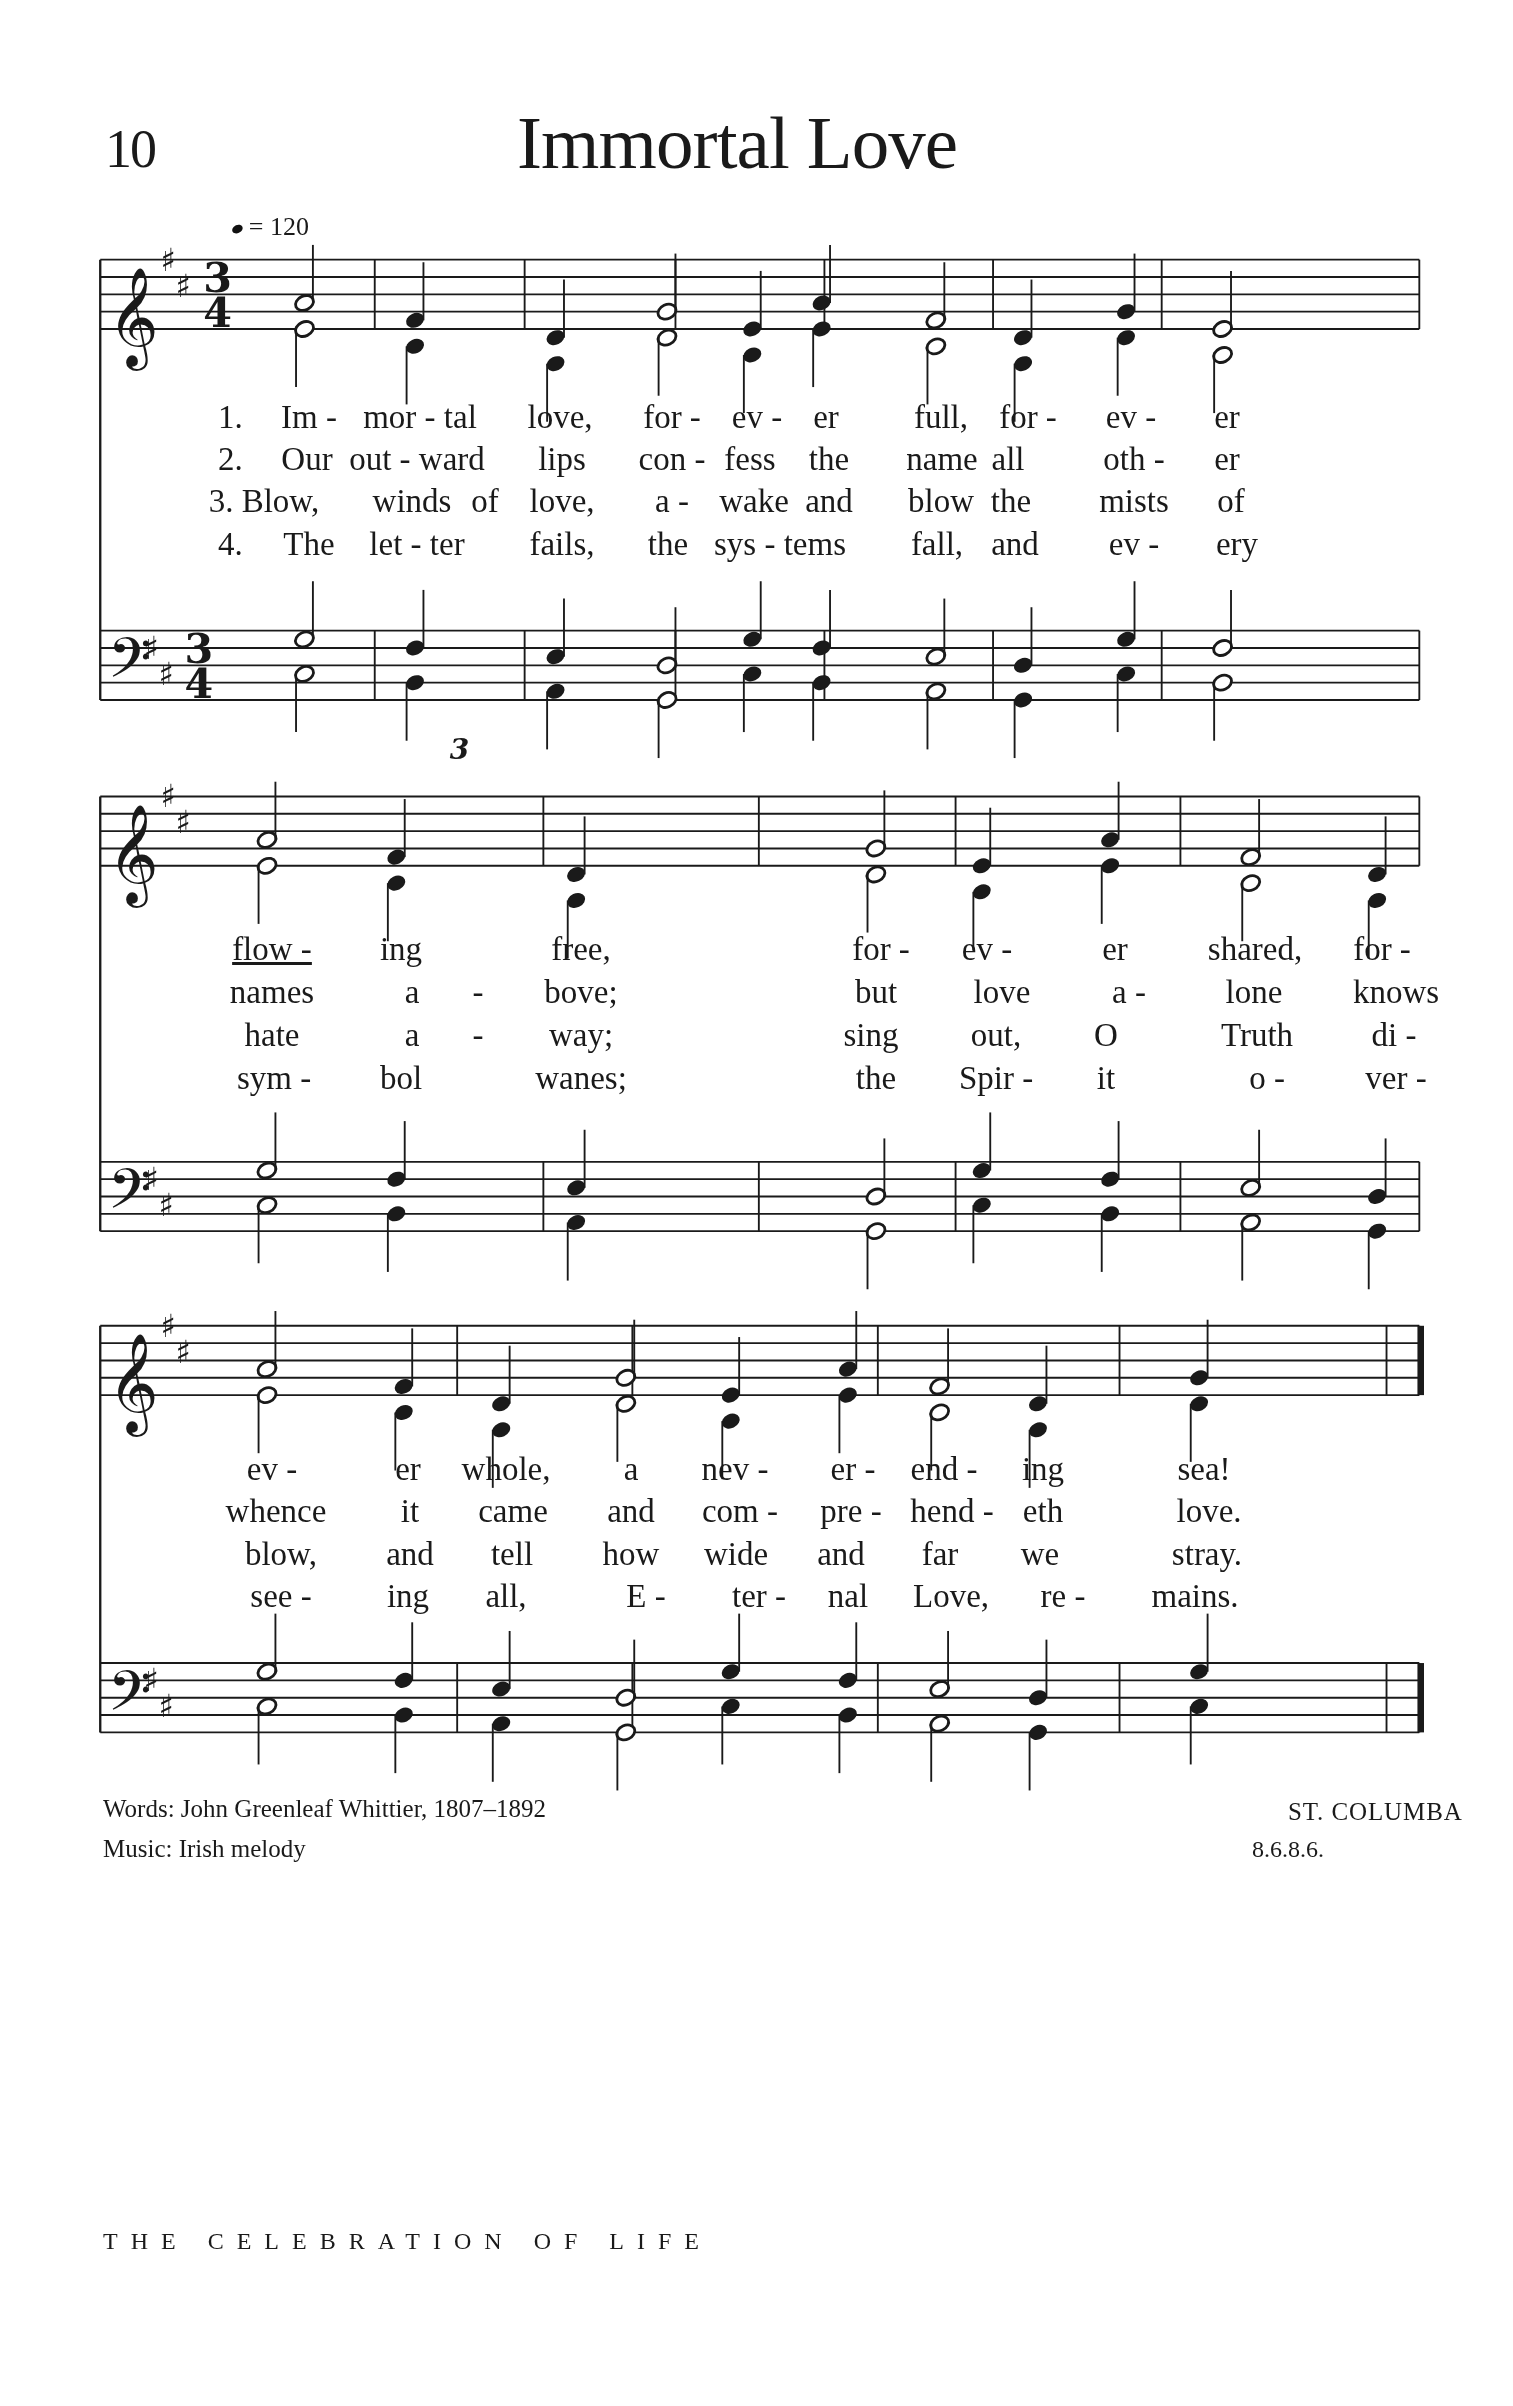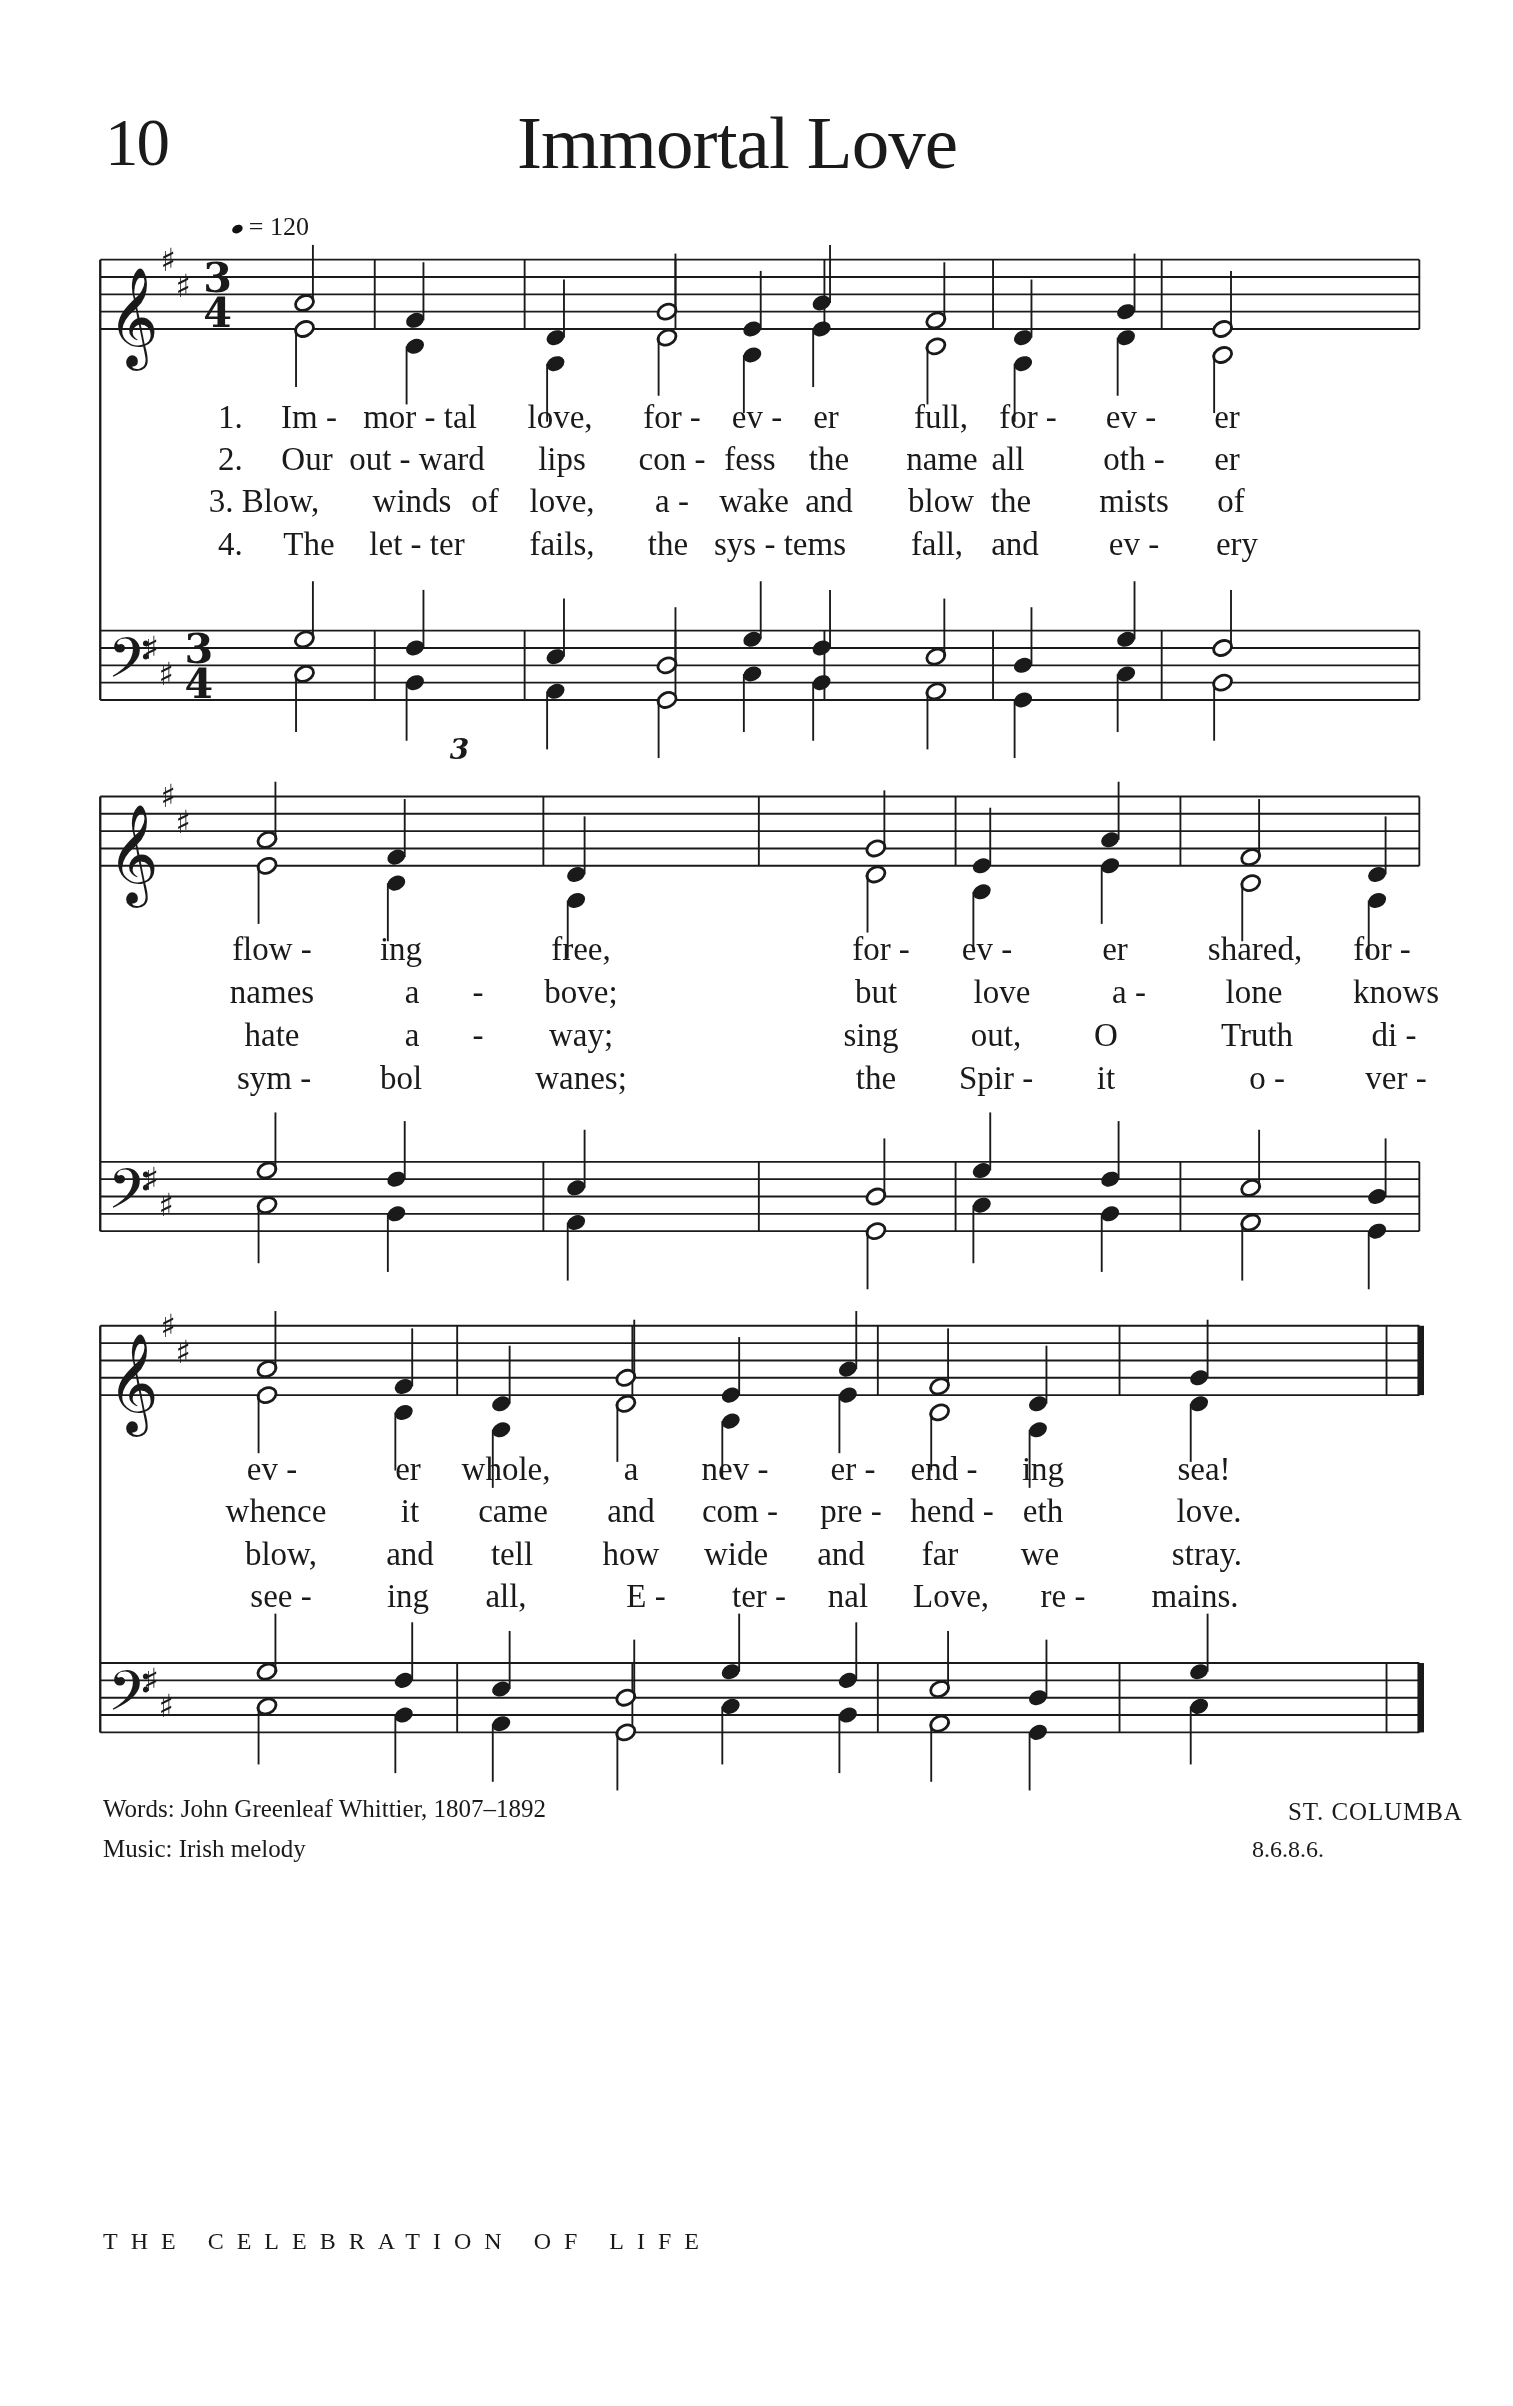--- a/index.html
+++ b/index.html
@@ -1,18 +1,18 @@
 <!DOCTYPE html>
 <html style="font-size:15px"><head>
 <meta charset="utf-8">
 <style>
   html,body{margin:0;padding:0;background:#fff;}
   body{width:1513px;height:2407px;position:relative;overflow:hidden;font-family:"Liberation Serif","DejaVu Serif",serif;color:#1a1a1a;}
   .abs{position:absolute;}
-  #hymn-number{left:105px;top:105px;font-size:67px;line-height:75px;letter-spacing:-1.9px;}
+  #hymn-number{left:105px;top:112px;font-size:54px;line-height:75px;letter-spacing:-1.9px;}
   #hymn-title{left:517px;top:105px;font-size:75px;line-height:75px;letter-spacing:-0.9px;}
   #score{position:absolute;left:0;top:0;width:1513px;height:1874px;}
   .lyr-row{position:absolute;left:0;width:1513px;height:37px;font-size:33px;line-height:37px;}
   .syl{position:absolute;white-space:nowrap;transform:translateX(-50%);}
   .verse-num{position:absolute;white-space:nowrap;}
   .credit{position:absolute;font-size:25px;line-height:30px;}
   .tune{position:absolute;font-size:25px;line-height:30px;letter-spacing:0.9px;margin-left:36px;}
   .meter{position:absolute;font-size:24px;line-height:30px;}
   #footer{left:103px;top:2228px;font-size:24px;letter-spacing:13px;}
   #tempo{left:232px;top:212px;font-size:26px;}
@@ -384,21 +384,21 @@
       <span class="syl" style="left: 417px;">let - ter</span>
       <span class="syl" style="left: 562px;">fails,</span>
       <span class="syl" style="left: 668px;">the</span>
       <span class="syl" style="left: 780px;">sys - tems</span>
       <span class="syl" style="left: 937px;">fall,</span>
       <span class="syl" style="left: 1015px;">and</span>
       <span class="syl" style="left: 1134px;">ev -</span>
       <span class="syl" style="left: 1237px;">ery</span>
     </div>
     <div class="lyr-row" style="top: 931px;">
-      <span class="syl" style="left: 272px;">flow -</span>
+      <span class="syl" style="left: 272px; text-decoration: underline;">flow -</span>
       <span class="syl" style="left: 401px;">ing</span>
       <span class="syl" style="left: 581px;">free,</span>
       <span class="syl" style="left: 881px;">for -</span>
       <span class="syl" style="left: 987px;">ev -</span>
       <span class="syl" style="left: 1115px;">er</span>
       <span class="syl" style="left: 1255px;">shared,</span>
       <span class="syl" style="left: 1382px;">for -</span>
     </div>
     <div class="lyr-row" style="top: 974px;">
       <span class="syl" style="left: 272px;">names</span>

